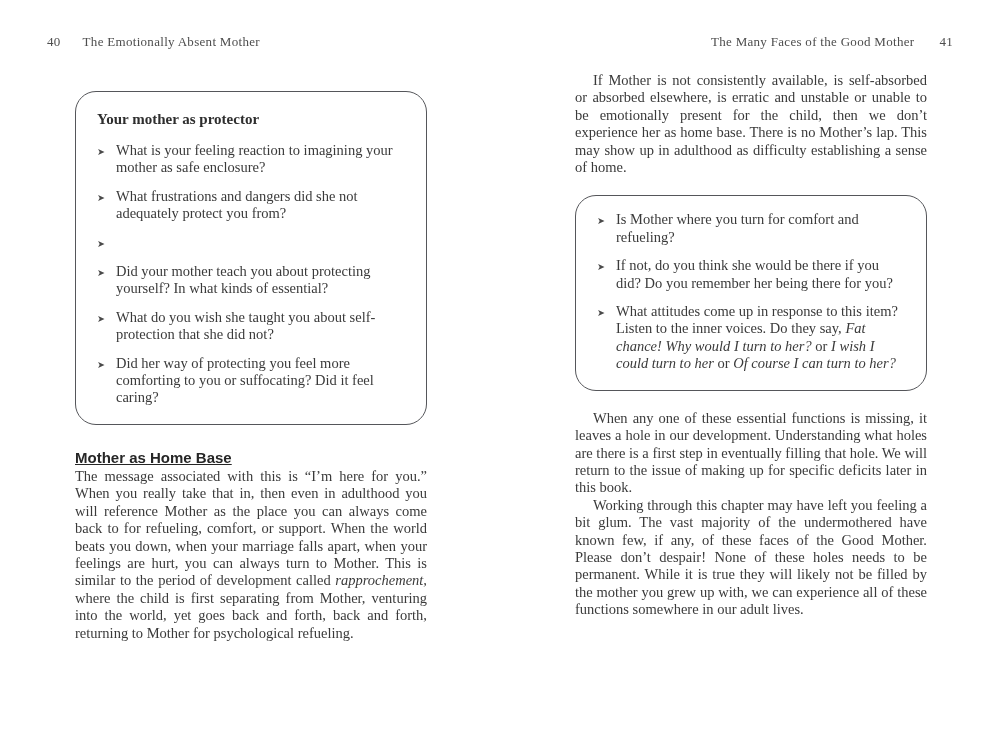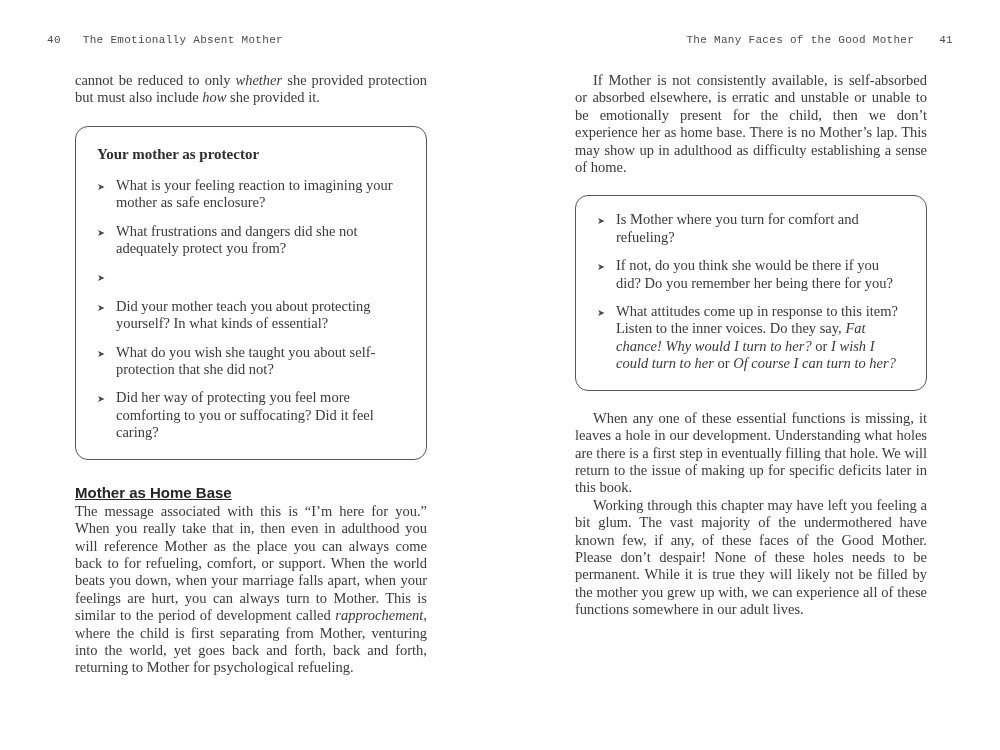--- a/index.html
+++ b/index.html
@@ -8,22 +8,22 @@
     background: #ffffff;
     font-family: "Liberation Serif", serif;
     color: #3a3a3a;
     overflow: hidden;
   }
   .spread { position: relative; width: 1000px; height: 750px; background: #fff; }
 
   
   .running-header {
     position: absolute; top: 34px;
-    font-family: Liberation Mono, monospace;
-    font-size: 11px; color: #4d4d4d; letter-spacing: 0.3px;
+    font-family: Liberation Serif, serif;
+    font-size: 13px; color: #4d4d4d; letter-spacing: 0.3px;
     display: flex; align-items: baseline;
   }
   .running-header.left  { left: 47px; gap: 22px; }
   .running-header.right { right: 47px; gap: 25px; }
 
   
   .page-col { position: absolute; top: 72px; width: 352px; }
   .page-col.left  { left: 75px; }
   .page-col.right { left: 575px; }
 
@@ -31,21 +31,21 @@
     font-size: 14.5px; line-height: 17.4px;
     text-align: justify; margin: 0;
     color: #3a3a3a;
   }
   .body-text.indent { text-indent: 18px; }
   .body-text em, .exercise-item-text em, .box-rich em { font-style: italic; }
 
   
   .exercise-box {
     border: 1.2px solid #55565a;
-    border-radius: 13px;
+    border-radius: 21px;
     padding: 15px 20px 6px 21px;
     margin-top: 19px;
     background: #fff;
   }
   .exercise-box .box-title {
     font-size: 15px; font-weight: bold; color: #2e2e2e;
     margin: 2px 0 13px 0; line-height: 20px;
   }
   .exercise-item {
     display: flex; gap: 11px; margin-bottom: 11px;
@@ -79,21 +79,20 @@
     <span>The Emotionally Absent Mother</span>
   </div>
 
   <div class="running-header right">
     <span>The Many Faces of the Good Mother</span>
     <span>41</span>
   </div>
 
   <div class="page-col left">
 
-    <p class="body-text">cannot be reduced to only <em>whether</em> she provided protection but must also include <em>how</em> she provided it.</p>
 
     <div class="exercise-box">
       <div class="box-title">Your mother as protector</div>
       <div>
 
           <div class="exercise-item">
             <span class="bullet-marker">➤</span>
             <span class="exercise-item-text">What is your feeling reaction to imagining your mother as safe enclosure?</span>
           </div>
 

